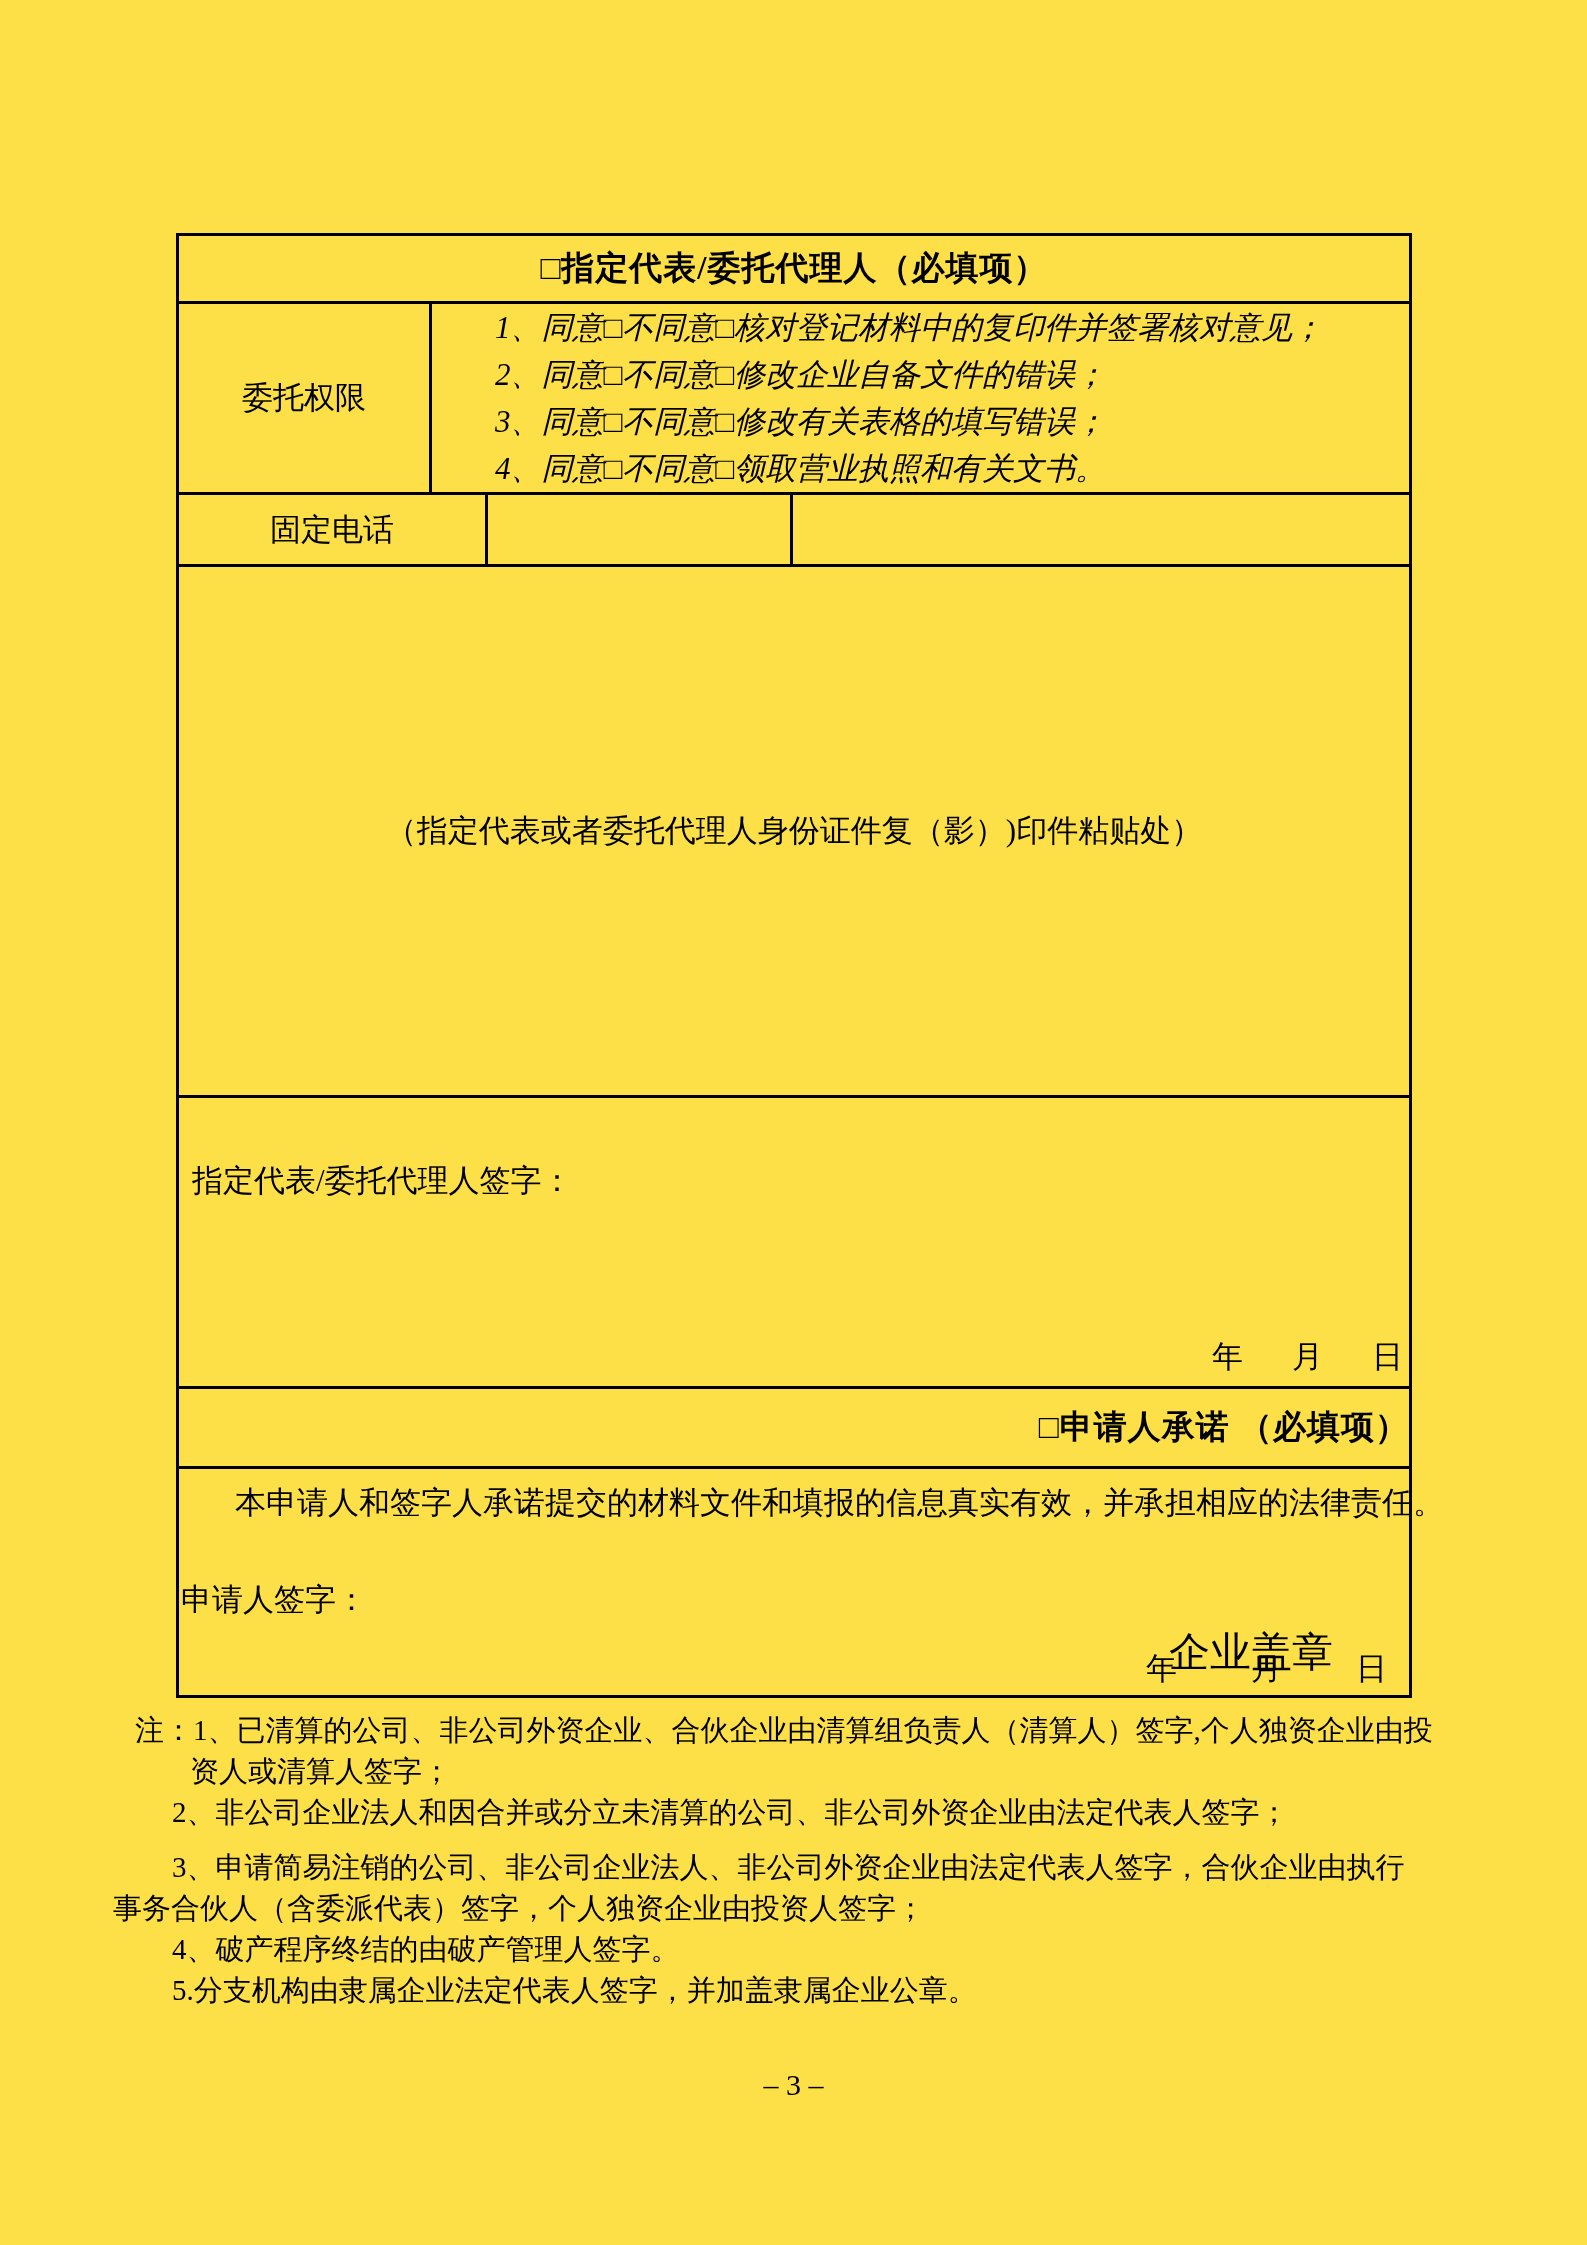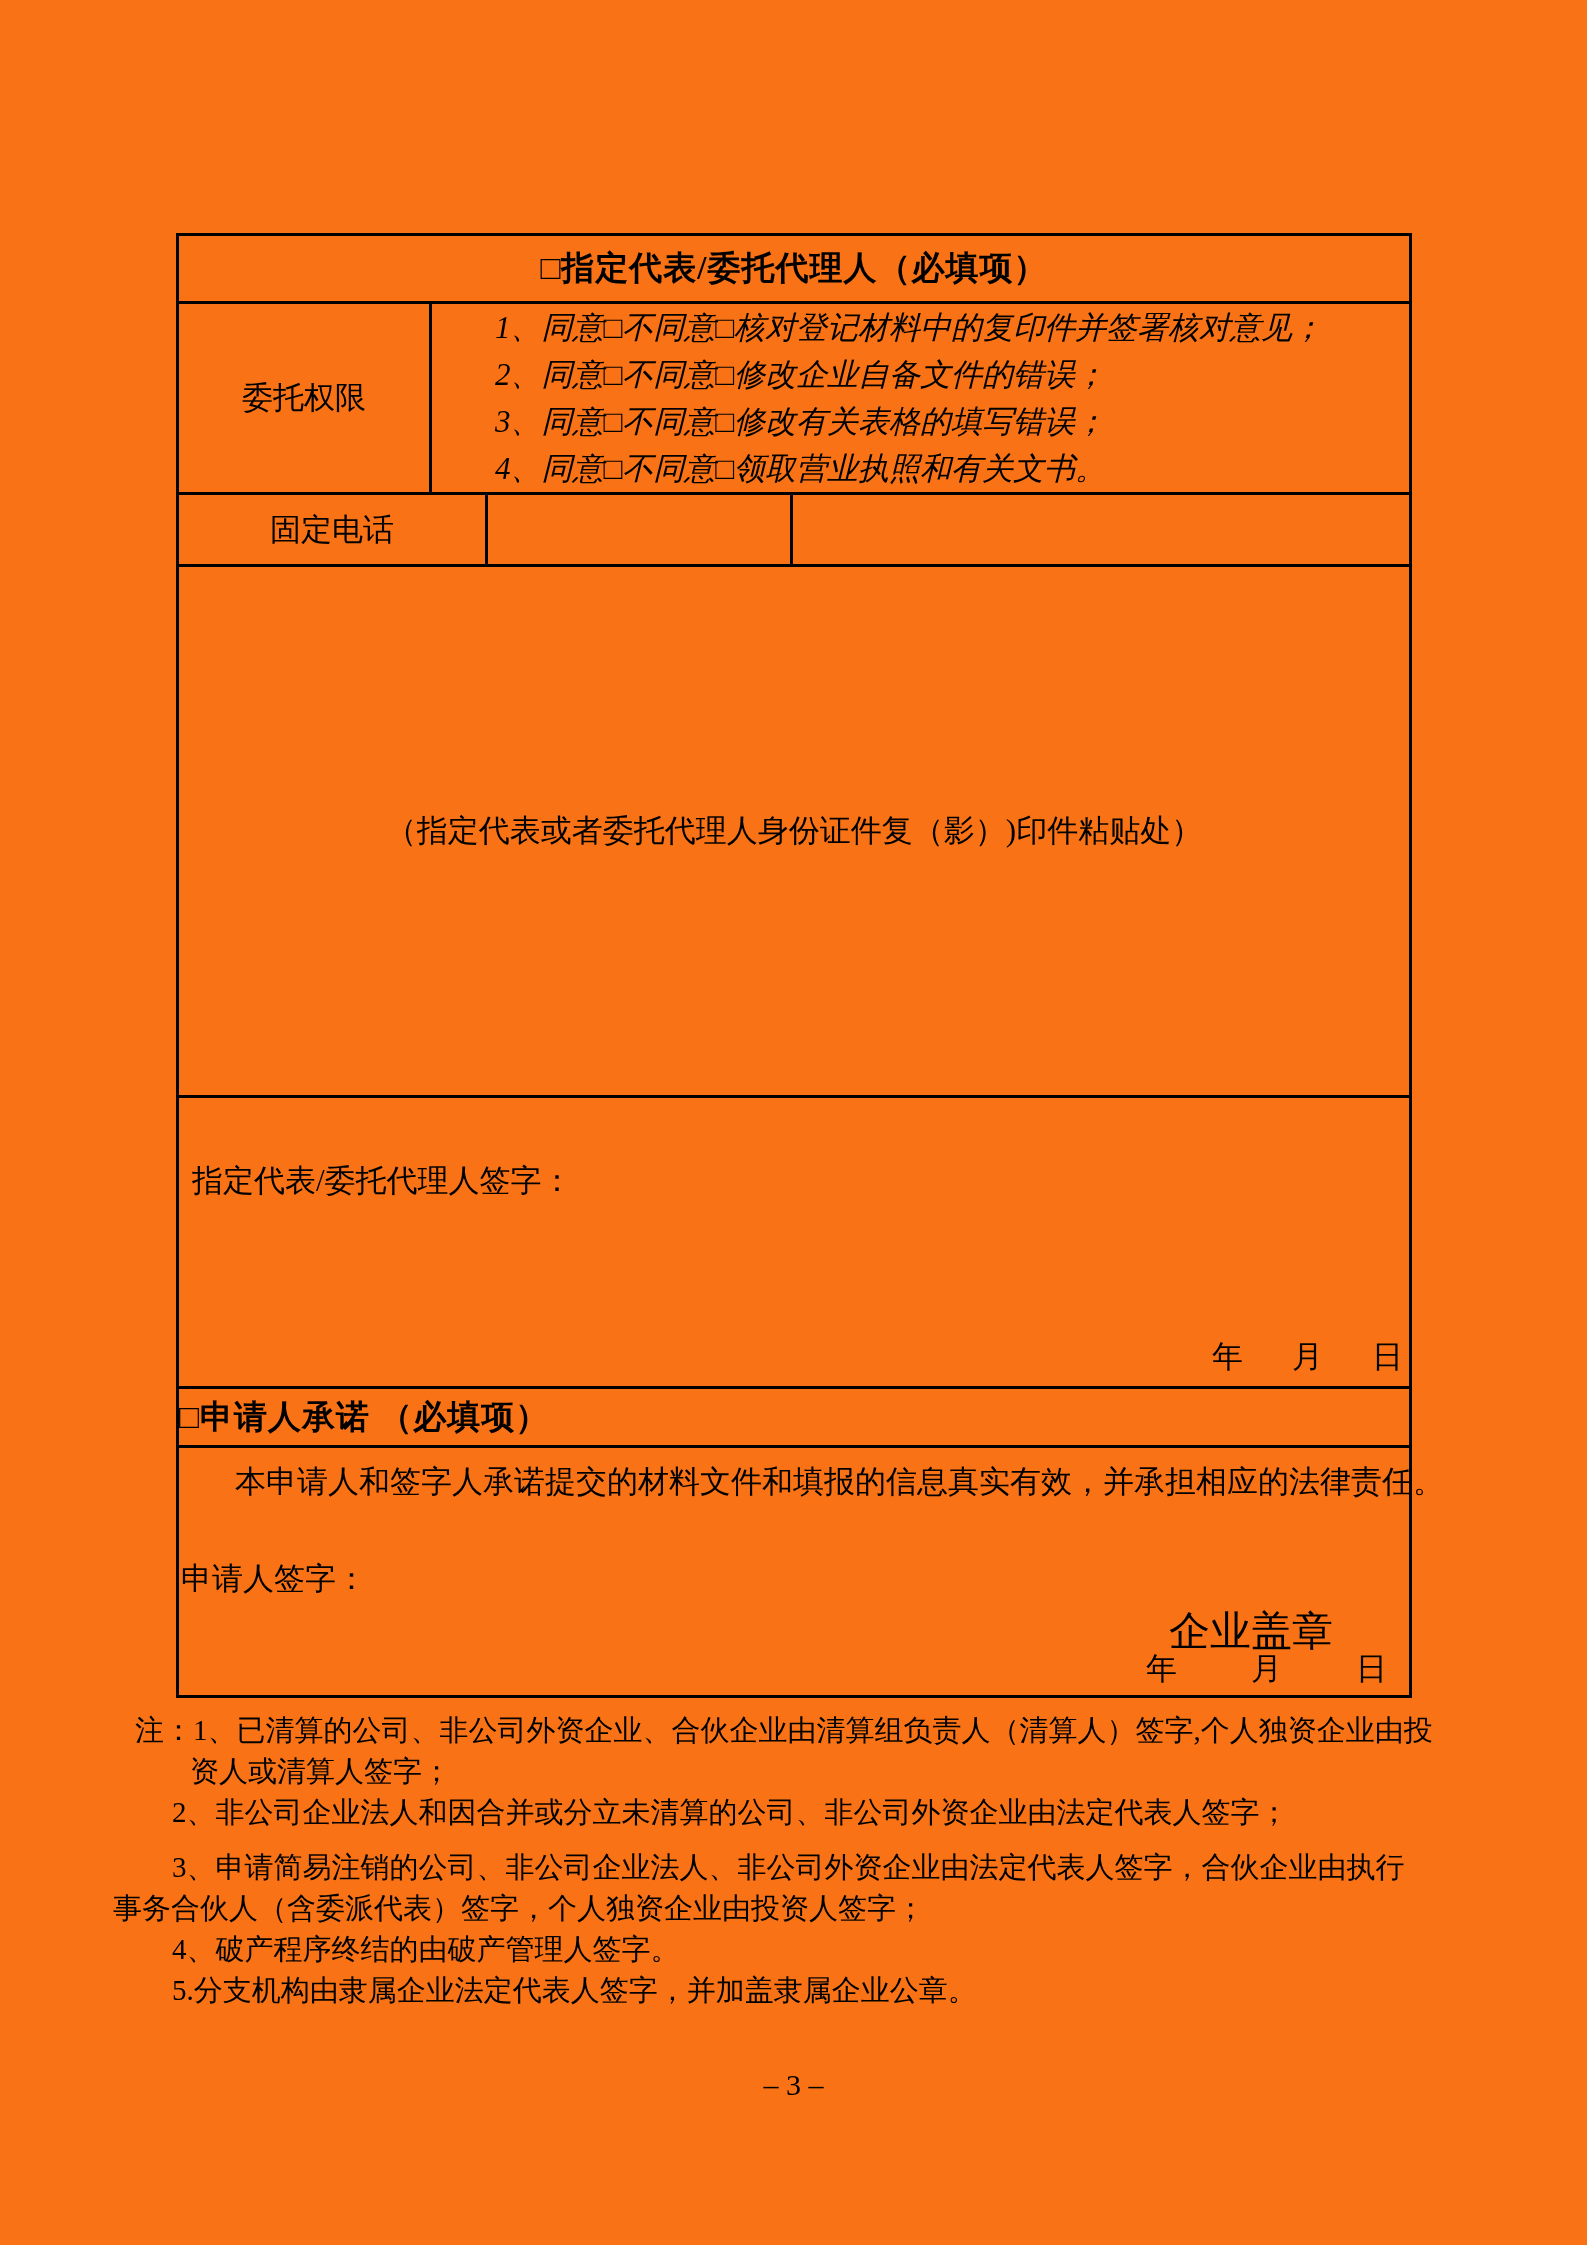--- a/index.html
+++ b/index.html
@@ -4,21 +4,21 @@
 <style>
   html, body {
     margin: 0;
     padding: 0;
     background: #ffffff;
   }
   .page {
     position: relative;
     width: 1587px;
     height: 2245px;
-    background: #f97316;
+    background: #fde047;
     color: #000000;
     font-family: "Liberation Serif", "DejaVu Serif", serif;
     overflow: hidden;
   }
   
   .form-table {
     position: absolute;
     left: 176px;
     top: 233px;
     width: 1236px;
@@ -83,21 +83,21 @@
   }
   .date-line {
     position: absolute;
     display: flex;
     font-size: 31px;
     white-space: nowrap;
   }
   .date-line.d1 { right: 6px; bottom: 8px; gap: 49px; }
   .date-line.d2 { right: 22px; bottom: 5px; gap: 74px; }
 
-  .r6 { height: 59px; align-items: center; justify-content: flex-start; }
+  .r6 { height: 80px; align-items: center; justify-content: flex-end; }
 
   .r7 { display: block; }
   .promise-statement {
     padding-top: 14px;
     text-indent: 56px;
     font-size: 31px;
     line-height: 40px;
     white-space: nowrap;
   }
   .sig-label2 {

